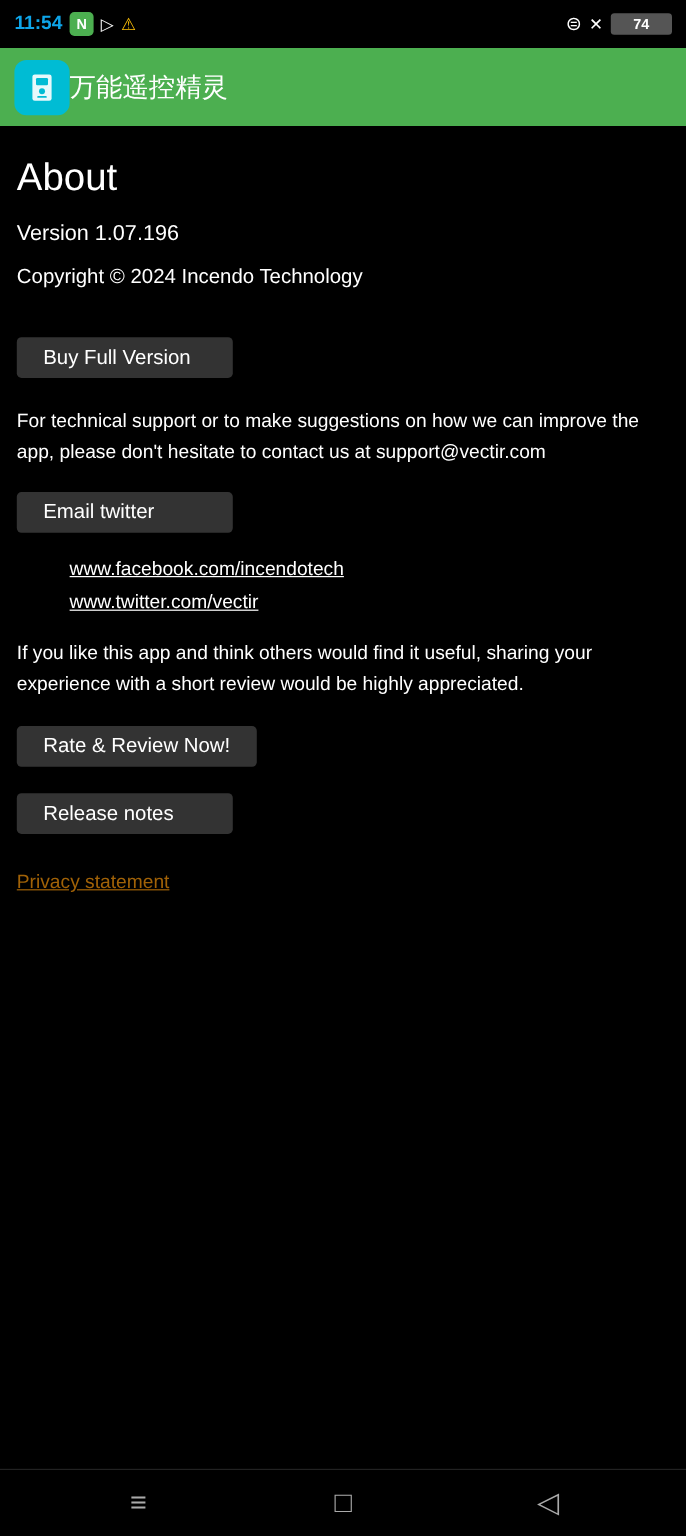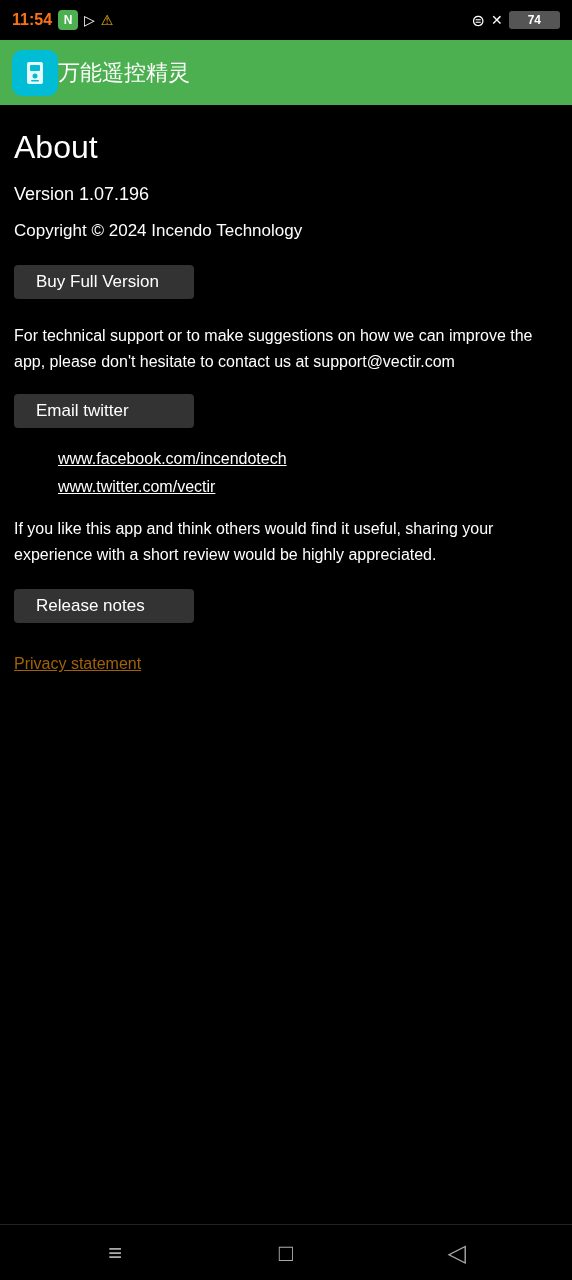--- a/index.html
+++ b/index.html
@@ -30,21 +30,21 @@
       padding: 0 12px;
     }
 
     .status-bar-left {
       display: flex;
       align-items: center;
       gap: 6px;
     }
 
     .status-time {
-      color: #f97316;
+      color: #0ea5e9;
       font-size: 16px;
       font-weight: bold;
     }
 
     .status-bar-right {
       display: flex;
       align-items: center;
       gap: 6px;
     }
 
@@ -141,21 +141,21 @@
 
     .version-text {
       font-size: 18px;
       color: #ffffff;
       margin-bottom: 16px;
     }
 
     .copyright-text {
       font-size: 17px;
       color: #ffffff;
-      margin-bottom: 24px;
+      margin-bottom: 40px;
     }
 
     .btn {
       display: inline-block;
       padding: 7px 22px;
       background-color: #333333;
       color: #ffffff;
       font-size: 17px;
       border: none;
       border-radius: 4px;
@@ -277,20 +277,23 @@
     <button class="btn">Email twitter</button>
   </div>
 
   <div class="social-links">
     <a class="link">www.facebook.com/incendotech</a>
     <a class="link">www.twitter.com/vectir</a>
   </div>
 
   <p class="review-text">If you like this app and think others would find it useful, sharing your experience with a short review would be highly appreciated.</p>
 
+  <div class="btn-section">
+    <button class="btn">Rate &amp; Review Now!</button>
+  </div>
 
   <div class="btn-section">
     <button class="btn">Release notes</button>
   </div>
 
   <a class="privacy-link">Privacy statement</a>
 </div>
 
 <div class="bottom-nav">
   <span class="nav-icon">≡</span>

